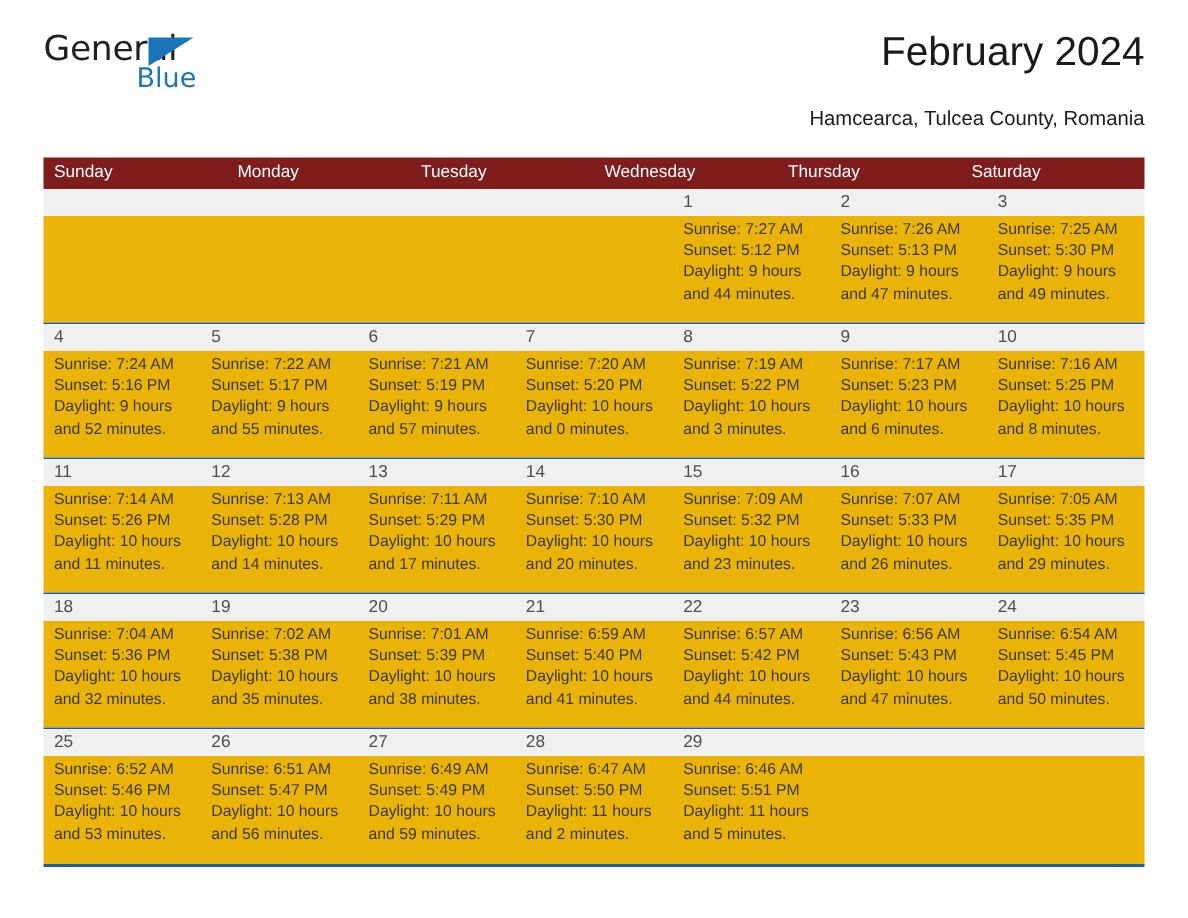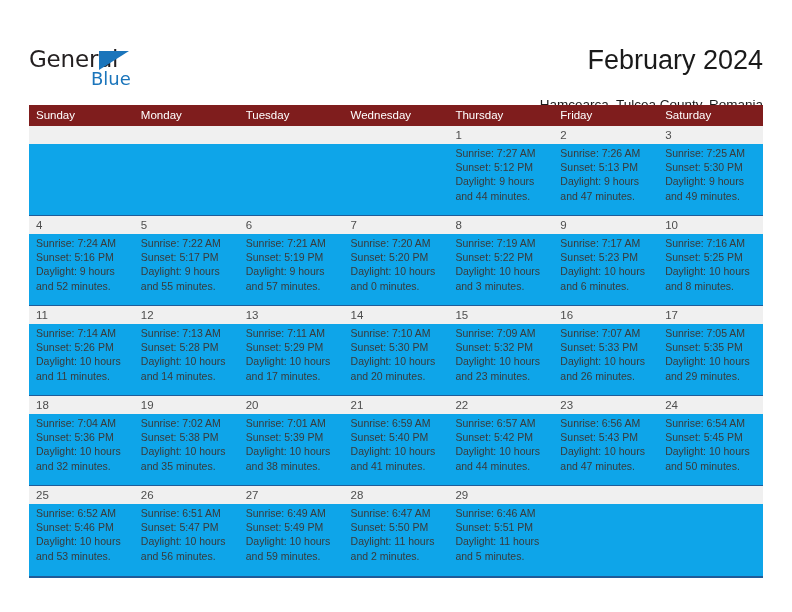--- a/index.html
+++ b/index.html
@@ -19,21 +19,21 @@
     position: relative;
     width: 792px;
     height: 612px;
     box-sizing: border-box;
   }
 
   
   .header {
     position: absolute;
     left: 29px;
-    top: 44px;
+    top: 18px;
     width: 734px;
     height: 70px;
   }
 
   .brand {
     position: absolute;
     left: 0;
     top: 4px;
     width: 200px;
     height: 56px;
@@ -114,21 +114,21 @@
   .week {
     position: relative;
   }
   .week .daynum-band {
     display: flex;
     background: #f0f0f0;
     height: 18px;
   }
   .week .content-band {
     display: flex;
-    background: #0ea5e9;
+    background: #eab308;
     height: 71px;
   }
   .week.last .content-band {
     height: 72px;
   }
 
   .week + .week .daynum-band {
     border-top: 1.5px solid #1f5c99;
   }
 
@@ -183,21 +183,20 @@
 
   </div>
 
   <div class="calendar">
     <div class="weekday-row" id="weekday-row">
         <div class="weekday">Sunday</div>
         <div class="weekday">Monday</div>
         <div class="weekday">Tuesday</div>
         <div class="weekday">Wednesday</div>
         <div class="weekday">Thursday</div>
-        <div class="weekday">Friday</div>
         <div class="weekday">Saturday</div>
       </div>
     <div id="weeks-container">
         <div class="week">
           <div class="daynum-band">
             <div class="cell-num"></div>
             <div class="cell-num"></div>
             <div class="cell-num"></div>
             <div class="cell-num"></div>
             <div class="cell-num">1</div>

